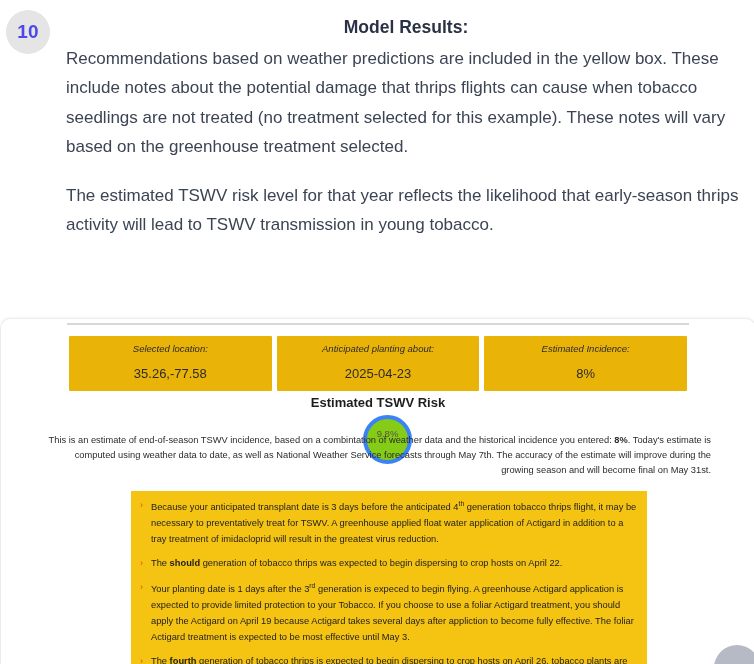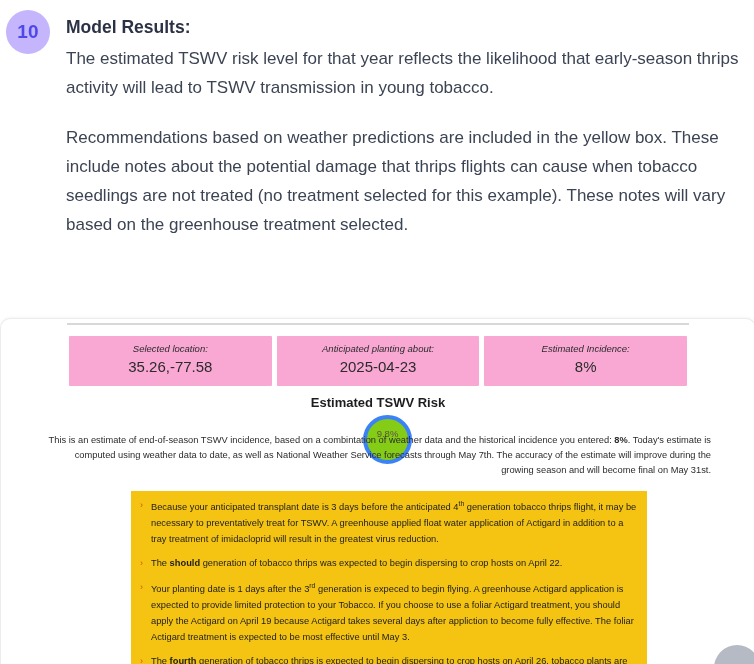--- a/index.html
+++ b/index.html
@@ -21,35 +21,36 @@
     position: relative;
     padding: 14px 8px 0 66px;
   }
   .step-badge {
     position: absolute;
     left: 6px;
     top: 10px;
     width: 44px;
     height: 44px;
     border-radius: 50%;
-    background: #c4b5fd;
+    background: #e5e5e5;
     color: #4c49e8;
     font-size: 19px;
     font-weight: 700;
     display: flex;
     align-items: center;
     justify-content: center;
     letter-spacing: 0.2px;
   }
   .step-title {
     font-size: 17.5px;
     font-weight: 700;
     color: #2b3245;
     margin: 0 0 4px 0;
     line-height: 1.5;
+    text-align: center;
   }
   .step-para {
     font-size: 17px;
     line-height: 1.72;
     color: #3c4454;
     margin: 0 0 20px 0;
     font-weight: 400;
   }
   .step-para:last-child { margin-bottom: 0; }
 
@@ -80,36 +81,36 @@
   .summary-row {
     position: absolute;
     left: 68px;
     top: 17px;
     width: 618px;
     display: flex;
     gap: 5px;
   }
   .summary-box {
     flex: 1;
-    background: #f9a8d4;
+    background: #eab308;
     border-radius: 1px;
     padding: 7px 4px 8px 4px;
     text-align: center;
   }
   .summary-label {
     font-size: 9.5px;
     font-style: italic;
     color: #2b2b2b;
     line-height: 1.35;
   }
   .summary-value {
-    font-size: 15px;
+    font-size: 13px;
     color: #2b2b2b;
     line-height: 1.5;
-    margin-top: 0;
+    margin-top: 8px;
   }
 
   
   .risk-title {
     position: absolute;
     left: 0;
     right: 0;
     top: 76px;
     text-align: center;
     font-size: 13px;
@@ -193,22 +194,22 @@
     border-radius: 50%;
     background: #b5bac4;
   }
 </style>
 </head>
 <body>
 
 <div class="step-block">
   <div class="step-badge">10</div>
   <div class="step-title">Model Results:</div>
+  <p class="step-para">Recommendations based on weather predictions are included in the yellow box. These include notes about the potential damage that thrips flights can cause when tobacco seedlings are not treated (no treatment selected for this example). These notes will vary based on the greenhouse treatment selected.</p>
   <p class="step-para">The estimated TSWV risk level for that year reflects the likelihood that early-season thrips activity will lead to TSWV transmission in young tobacco.</p>
-  <p class="step-para">Recommendations based on weather predictions are included in the yellow box. These include notes about the potential damage that thrips flights can cause when tobacco seedlings are not treated (no treatment selected for this example). These notes will vary based on the greenhouse treatment selected.</p>
 </div>
 
 <div class="app-card">
 
   <div class="card-top-rule"></div>
 
   <div class="summary-row">
     <div class="summary-box">
       <div class="summary-label">Selected location:</div>
       <div class="summary-value">35.26,-77.58</div>

